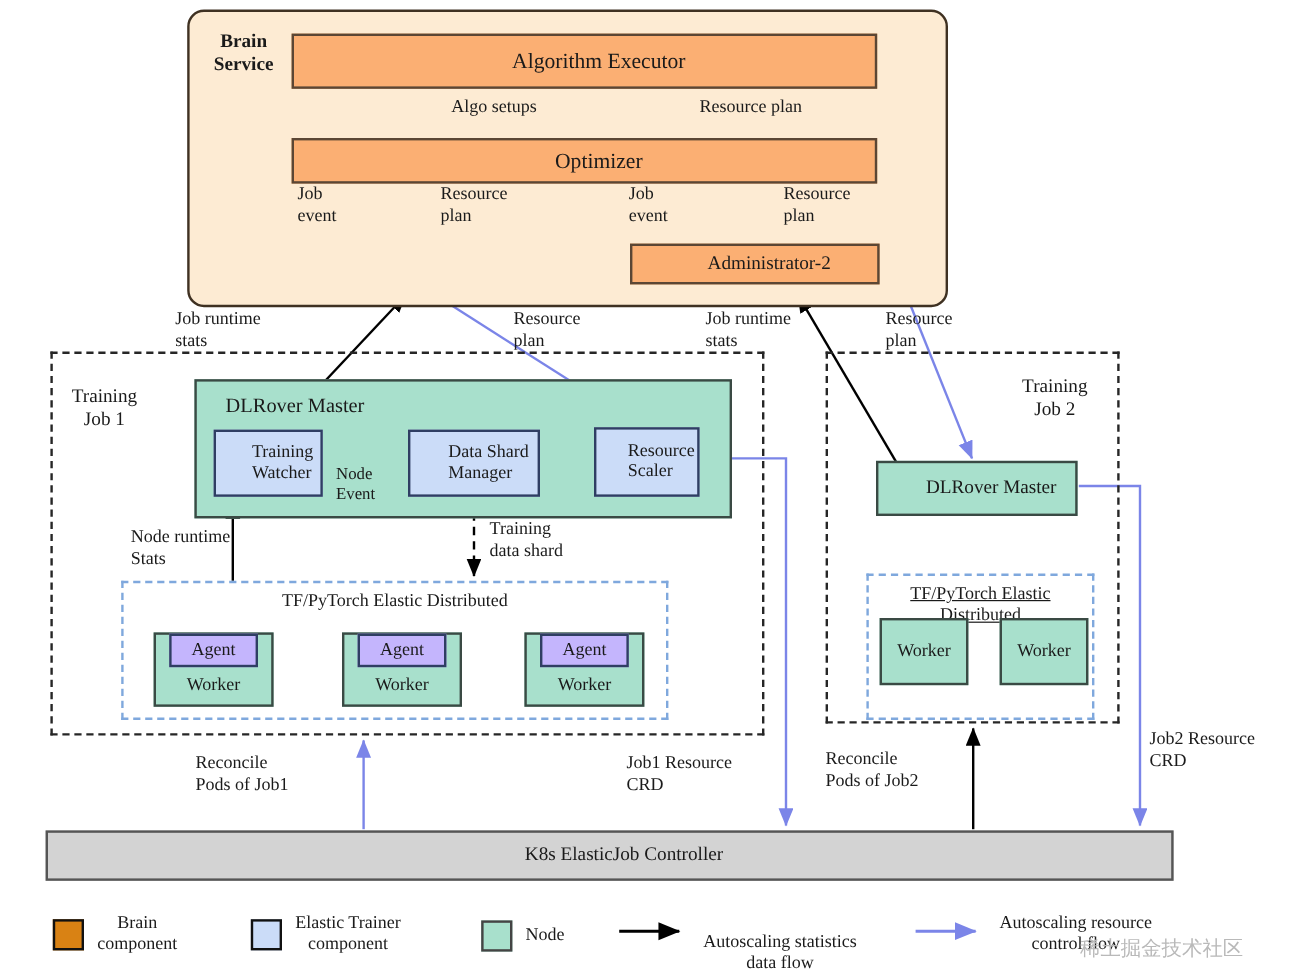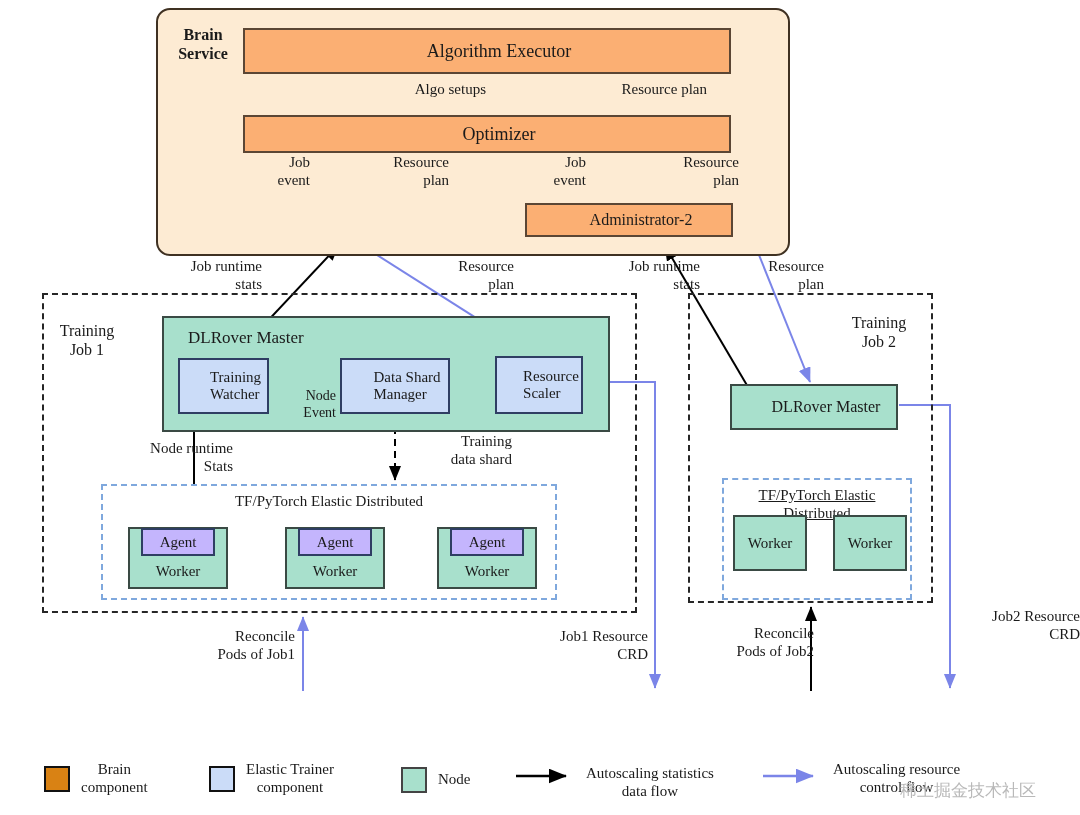--- a/index.html
+++ b/index.html
@@ -60,21 +60,21 @@
   #node-2{left:285px;top:527px;width:100px;height:62px;}
   #node-3{left:437px;top:527px;width:100px;height:62px;}
   #worker-j2-1{left:733px;top:515px;width:74px;height:56px;justify-content:center;}
   #worker-j2-2{left:833px;top:515px;width:74px;height:56px;justify-content:center;}
 
   
   #k8s-controller{left:38px;top:692px;width:940px;height:42px;
     background:#D3D3D3;border:2px solid #555555;font-size:16px;}
 
   
-  .elabel{position:absolute;font-size:15px;line-height:1.18;text-align:right;}
+  .elabel{position:absolute;font-size:15px;line-height:1.18;text-align:left;}
   .elabel.sm{font-size:14px;}
 
   
   #legend{position:absolute;left:44px;top:755px;width:1010px;height:50px;}
   .legend-item{position:absolute;display:flex;align-items:center;}
   .sw{width:26px;height:26px;box-sizing:border-box;flex:none;}
   .sw-brain{background:#D98214;border:2px solid #111;}
   .sw-trainer{background:#CBDCF8;border:2px solid #111;}
   .sw-node{background:#A8E0CC;border:2px solid #444;}
   .legend-text{margin-left:11px;font-size:15px;line-height:1.18;text-align:center;}
@@ -271,20 +271,21 @@
   </div>
   <div class="elabel" style="left:688px;top:625px;width:126px;">
     <div>Reconcile</div>
     <div>Pods of Job2</div>
   </div>
   <div class="elabel" style="left:958px;top:608px;width:122px;">
     <div>Job2 Resource</div>
     <div>CRD</div>
   </div>
 
+  <div class="box" id="k8s-controller">K8s ElasticJob Controller</div>
 
   <div id="legend">
     <div class="legend-item" style="left:0px;top:6px;">
       <div class="sw sw-brain"></div>
       <div class="legend-text">
         <div>Brain</div>
         <div>component</div>
       </div>
     </div>
 
@@ -294,21 +295,21 @@
         <div>Elastic Trainer</div>
         <div>component</div>
       </div>
     </div>
 
     <div class="legend-item" style="left:357px;top:12px;">
       <div class="sw sw-node"></div>
       <div class="legend-text">Node</div>
     </div>
 
-    <div class="legend-item" style="left:472px;top:10px;">
+    <div class="legend-item" style="left:472px;top:22px;">
       <div class="legend-arrowbox"></div>
       <div class="legend-text" style="margin-left:6px;">
         <div>Autoscaling statistics</div>
         <div>data flow</div>
       </div>
     </div>
 
     <div class="legend-item" style="left:719px;top:6px;">
       <div class="legend-arrowbox"></div>
       <div class="legend-text" style="margin-left:6px;">

